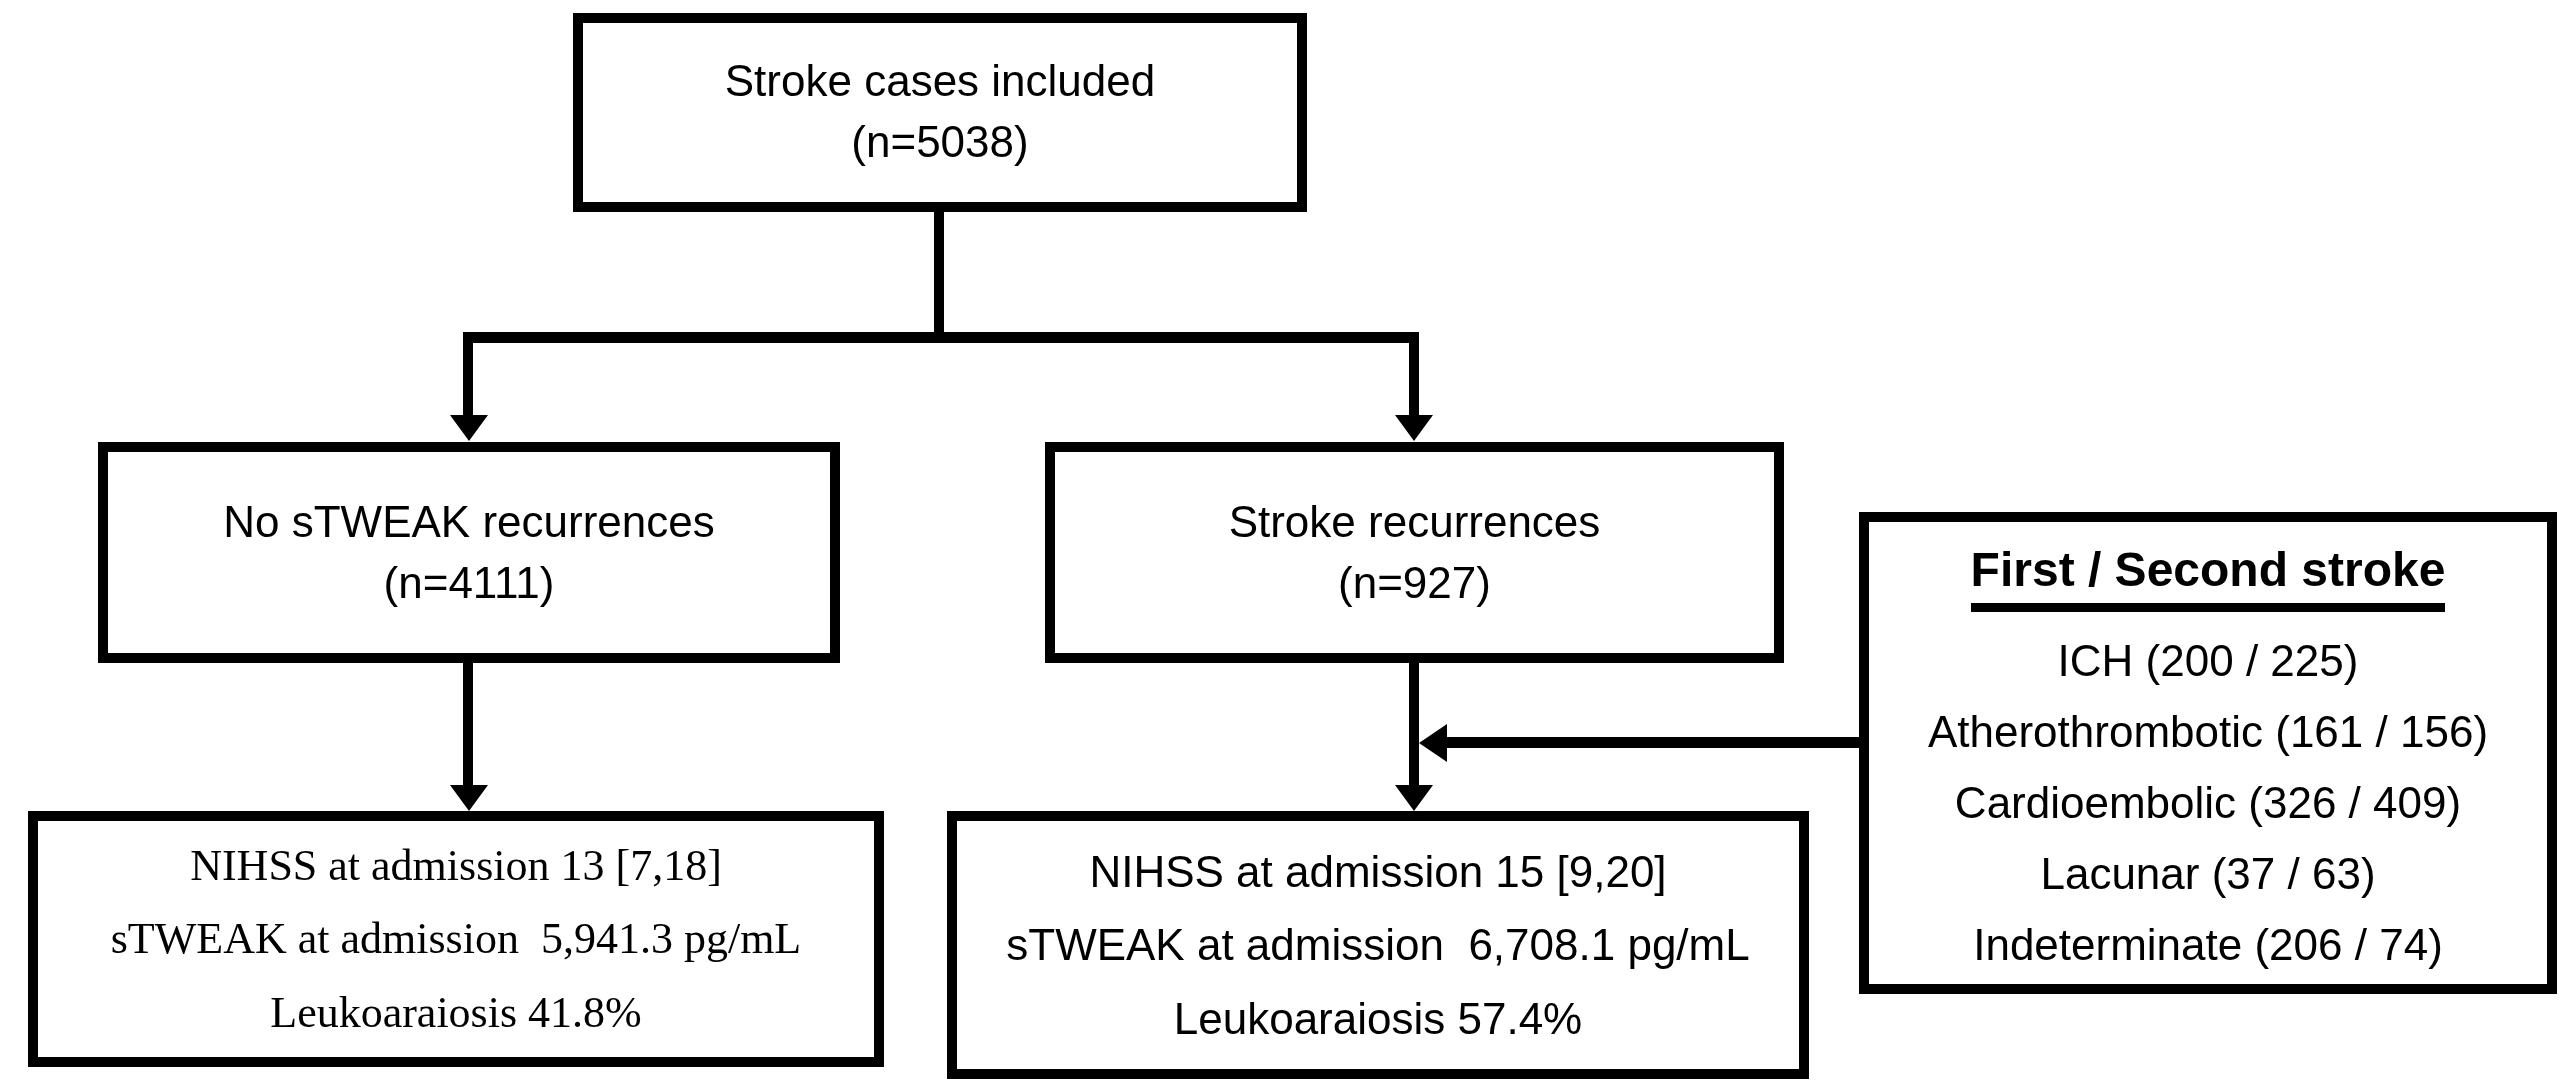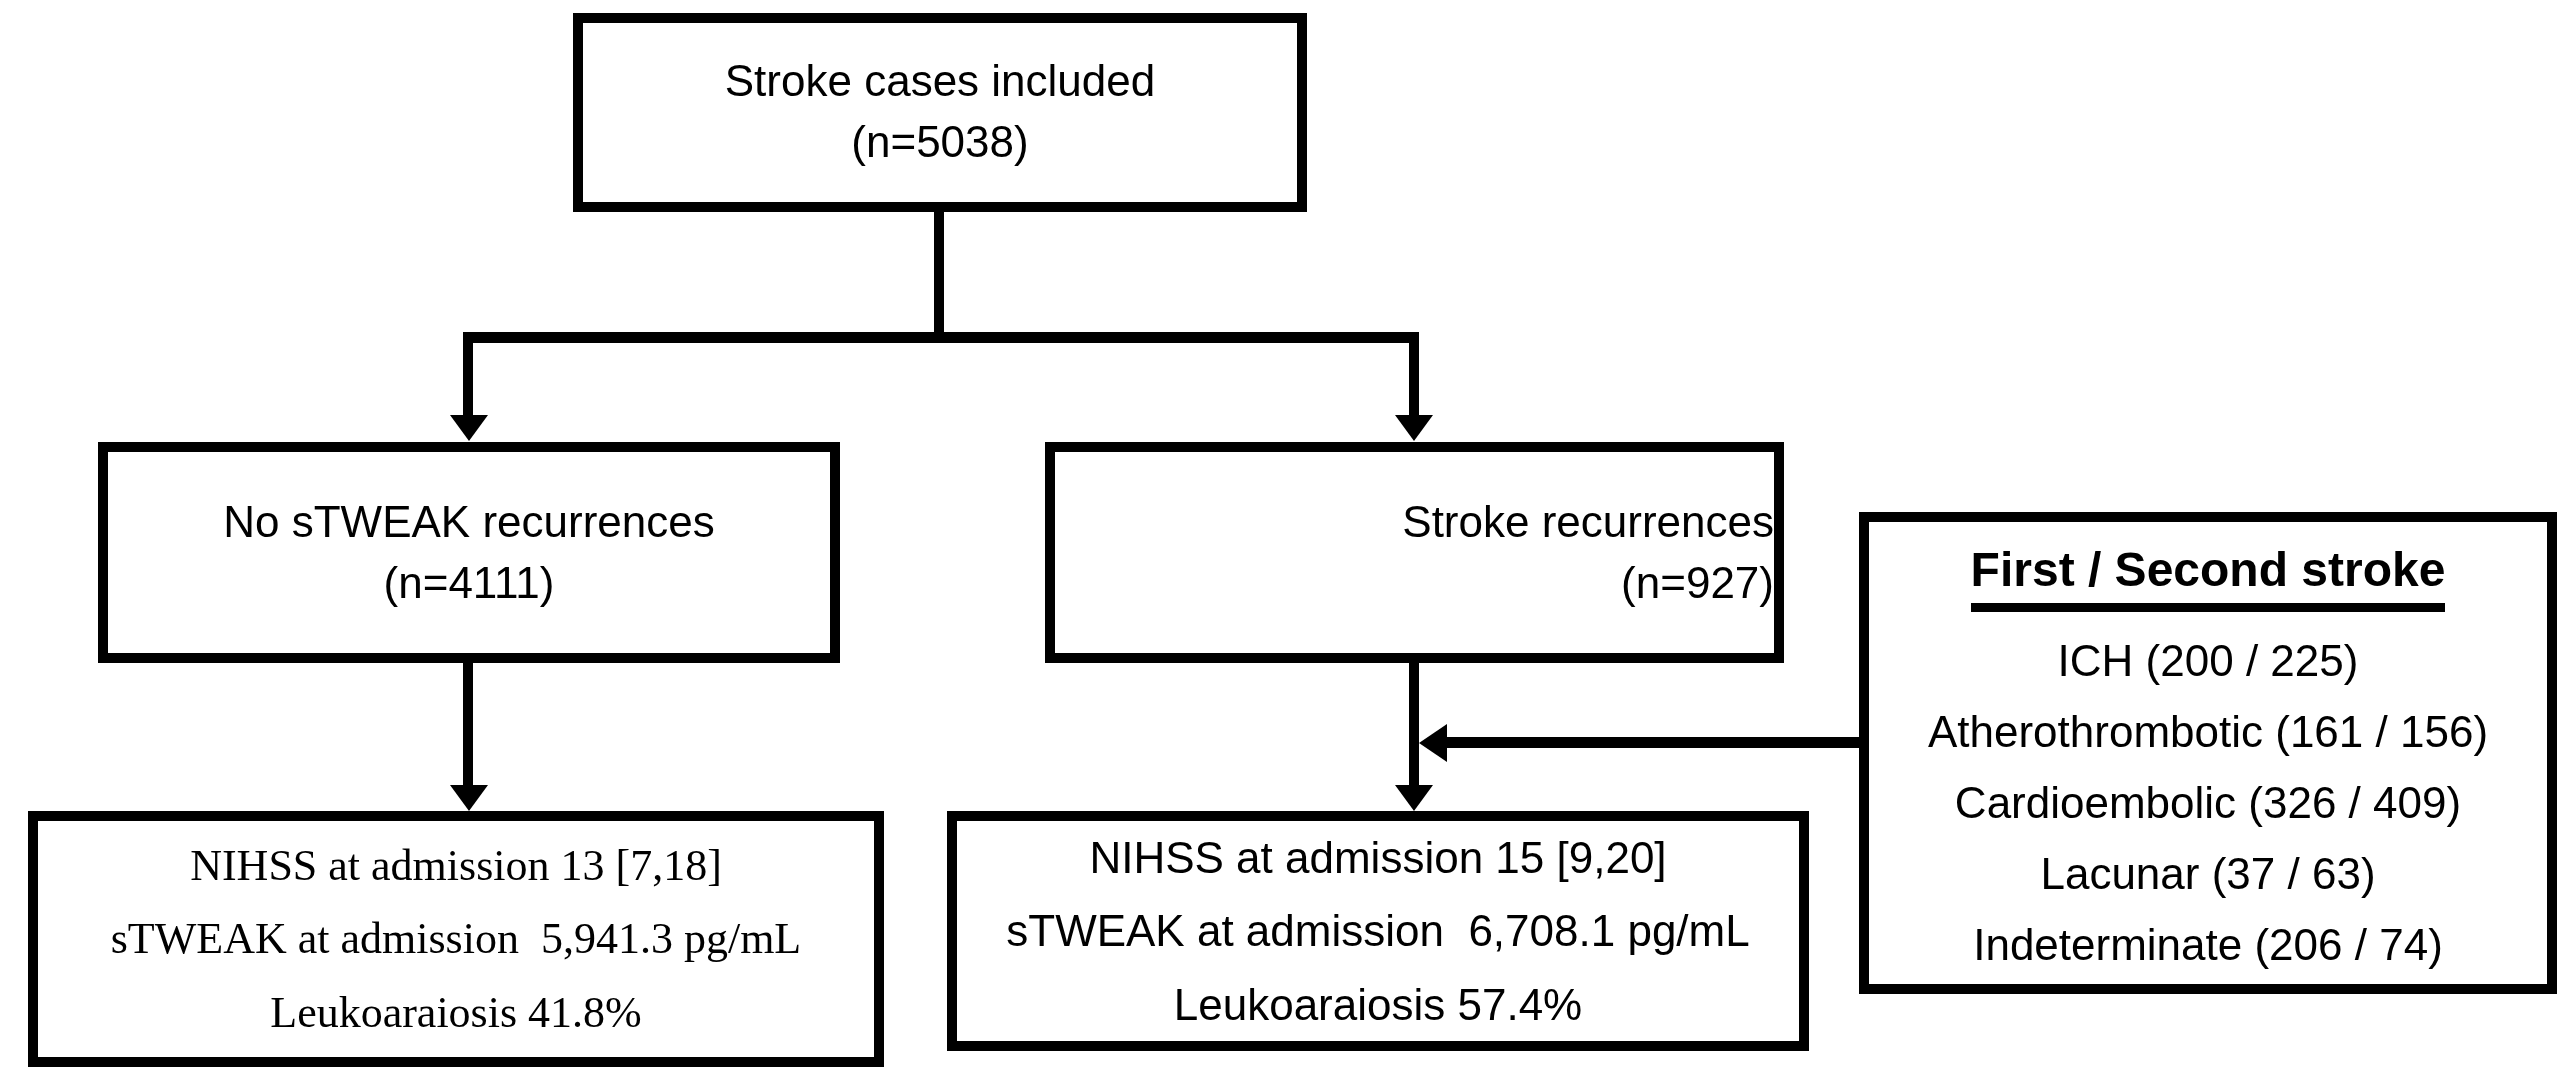--- a/index.html
+++ b/index.html
@@ -52,24 +52,24 @@
     width: 0;
     height: 0;
     border-top: 19px solid transparent;
     border-bottom: 19px solid transparent;
     border-right: 28px solid #000000;
   }
   
   #box-top        { left: 573px;  top: 12.6px;   width: 734px; height: 199px; }
   
   #box-norec      { left: 98px;  top: 442px;  width: 742px; height: 221px; }
-  #box-rec        { left: 1045px; top: 442px;  width: 739px; height: 221px; align-items: flex-end; }
+  #box-rec        { left: 1045px; top: 442px;  width: 739px; height: 221px; }
   
   #box-norec-stats{ left: 28px;   top: 811px; width: 856px; height: 256px; font-family: Liberation Serif, serif; }
-  #box-rec-stats  { left: 947px; top: 811px; width: 862px; height: 240px; }
+  #box-rec-stats  { left: 947px; top: 811px; width: 862px; height: 268px; }
   
   #box-types {
     left: 1859px; top: 512px; width: 698px; height: 482px;
     justify-content: flex-start;
     padding-top: 20px;
   }
   #box-types .types-title {
     font-size: 48px;
     font-weight: bold;
     line-height: 1.15;

